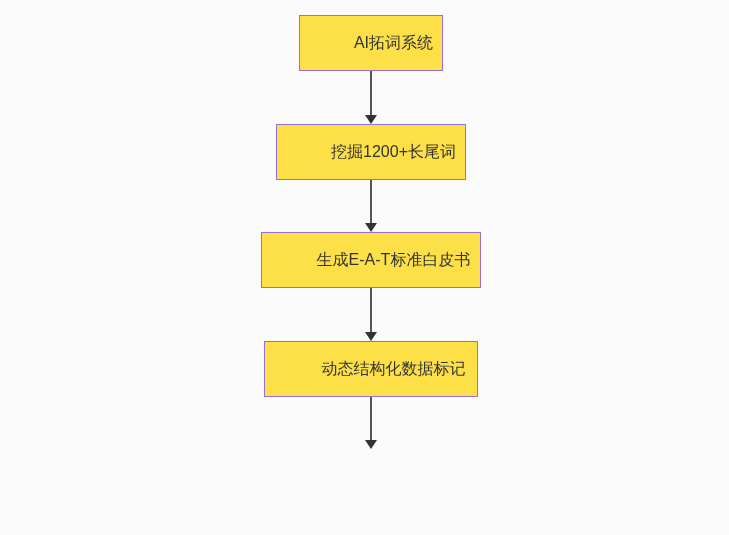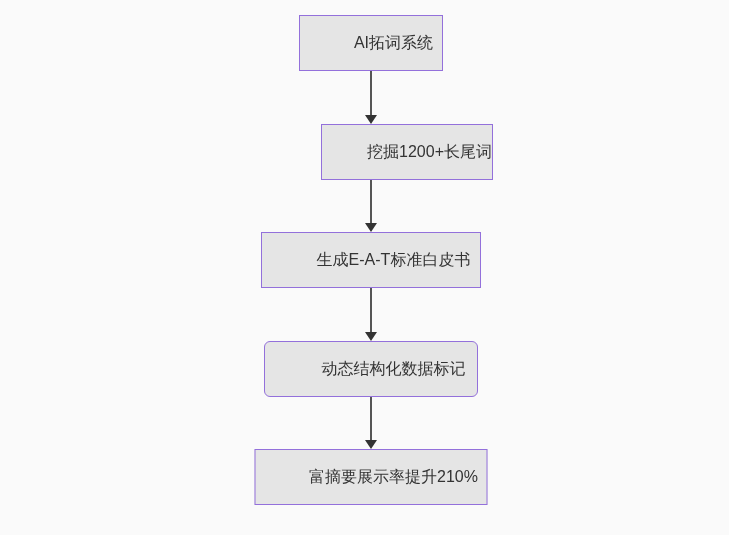--- a/index.html
+++ b/index.html
@@ -15,35 +15,35 @@
     height: 535px;
     background: #fafafa;
     overflow: hidden;
   }
   .flow-node {
     position: absolute;
     left: 371px;
     transform: translateX(-50%);
     height: 56px;
     box-sizing: border-box;
-    background: #e5e5e5;
+    background: #fde047;
     border: 1.5px solid #9370db;
     display: flex;
     align-items: center;
     justify-content: center;
     font-size: 16px;
     color: #333333;
     white-space: nowrap;
     text-align: center;
     padding-left: 45px;
   }
   .n1 { top: 15px;  width: 144px; }
-  .n2 { top: 124px; width: 172px; margin-left: 36px; }
+  .n2 { top: 124px; width: 190px; }
   .n3 { top: 232px; width: 220px; text-align: center; }
-  .n4 { top: 341px; width: 214px; border-radius: 6px; }
+  .n4 { top: 341px; width: 214px; }
   .n5 { top: 449px; width: 233px; }
 
   .flow-arrow {
     position: absolute;
     left: 371px;
     transform: translateX(-50%);
     width: 12px;
     display: flex;
     flex-direction: column;
     align-items: center;
@@ -99,17 +99,14 @@
 
   <div class="flow-node n4">
     <span>动态结构化数据标记</span>
   </div>
 
   <div class="flow-arrow a4">
     <div class="arrow-line"></div>
     <div class="arrow-head"></div>
   </div>
 
-  <div class="flow-node n5">
-    <span>富摘要展示率提升210%</span>
-  </div>
 
 </div>
 
 </body></html>

